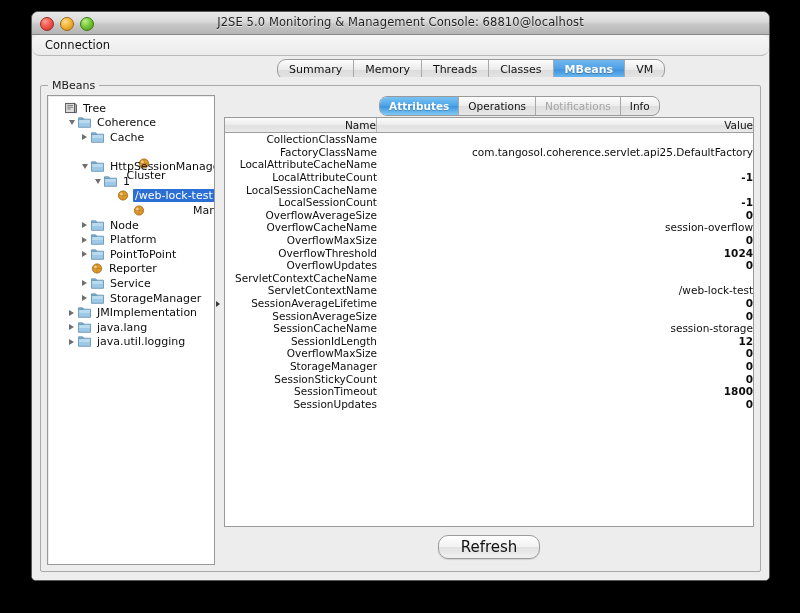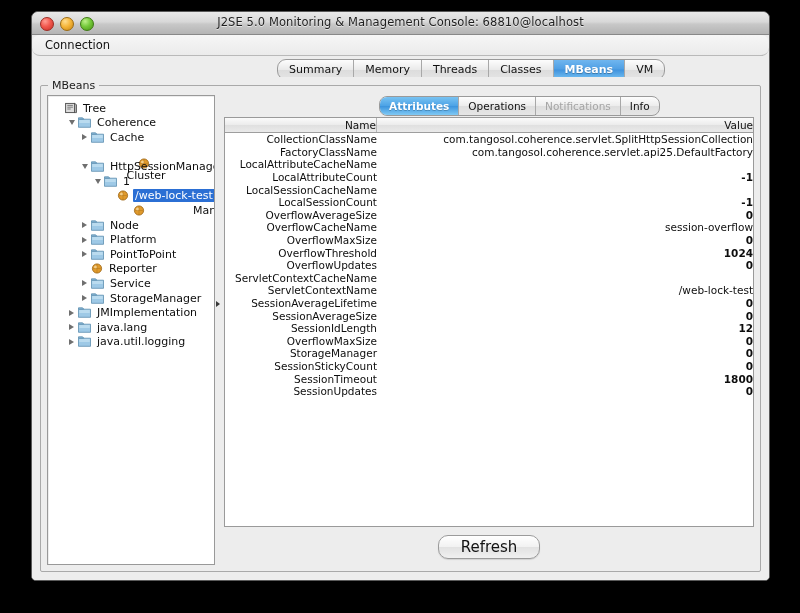--- a/index.html
+++ b/index.html
@@ -518,21 +518,20 @@
           </div>
 
           <div class="table-wrap">
             <div class="thead">
               <div class="th-name">Name</div>
               <div class="th-value">Value</div>
             </div>
             <div id="table-body">
                 <div class="trow">
                   <div class="td-name">CollectionClassName</div>
-                  <div class="td-value">com.tangosol.coherence.servlet.SplitHttpSessionCollection</div>
                 </div>
                 <div class="trow">
                   <div class="td-name">FactoryClassName</div>
                   <div class="td-value">com.tangosol.coherence.servlet.api25.DefaultFactory</div>
                 </div>
                 <div class="trow">
                   <div class="td-name">LocalAttributeCacheName</div>
                   <div class="td-value"></div>
                 </div>
                 <div class="trow">
@@ -575,20 +574,24 @@
                   <div class="td-name">ServletContextName</div>
                   <div class="td-value">/web-lock-test</div>
                 </div>
                 <div class="trow">
                   <div class="td-name">SessionAverageLifetime</div>
                   <div class="td-value num">0</div>
                 </div>
                 <div class="trow">
                   <div class="td-name">SessionAverageSize</div>
                   <div class="td-value num">0</div>
+                </div>
+                <div class="trow">
+                  <div class="td-name">SessionCacheName</div>
+                  <div class="td-value">session-storage</div>
                 </div>
                 <div class="trow">
                   <div class="td-name">SessionIdLength</div>
                   <div class="td-value num">12</div>
                 </div>
                 <div class="trow">
                   <div class="td-name">OverflowMaxSize</div>
                   <div class="td-value num">0</div>
                 </div>
                 <div class="trow">

